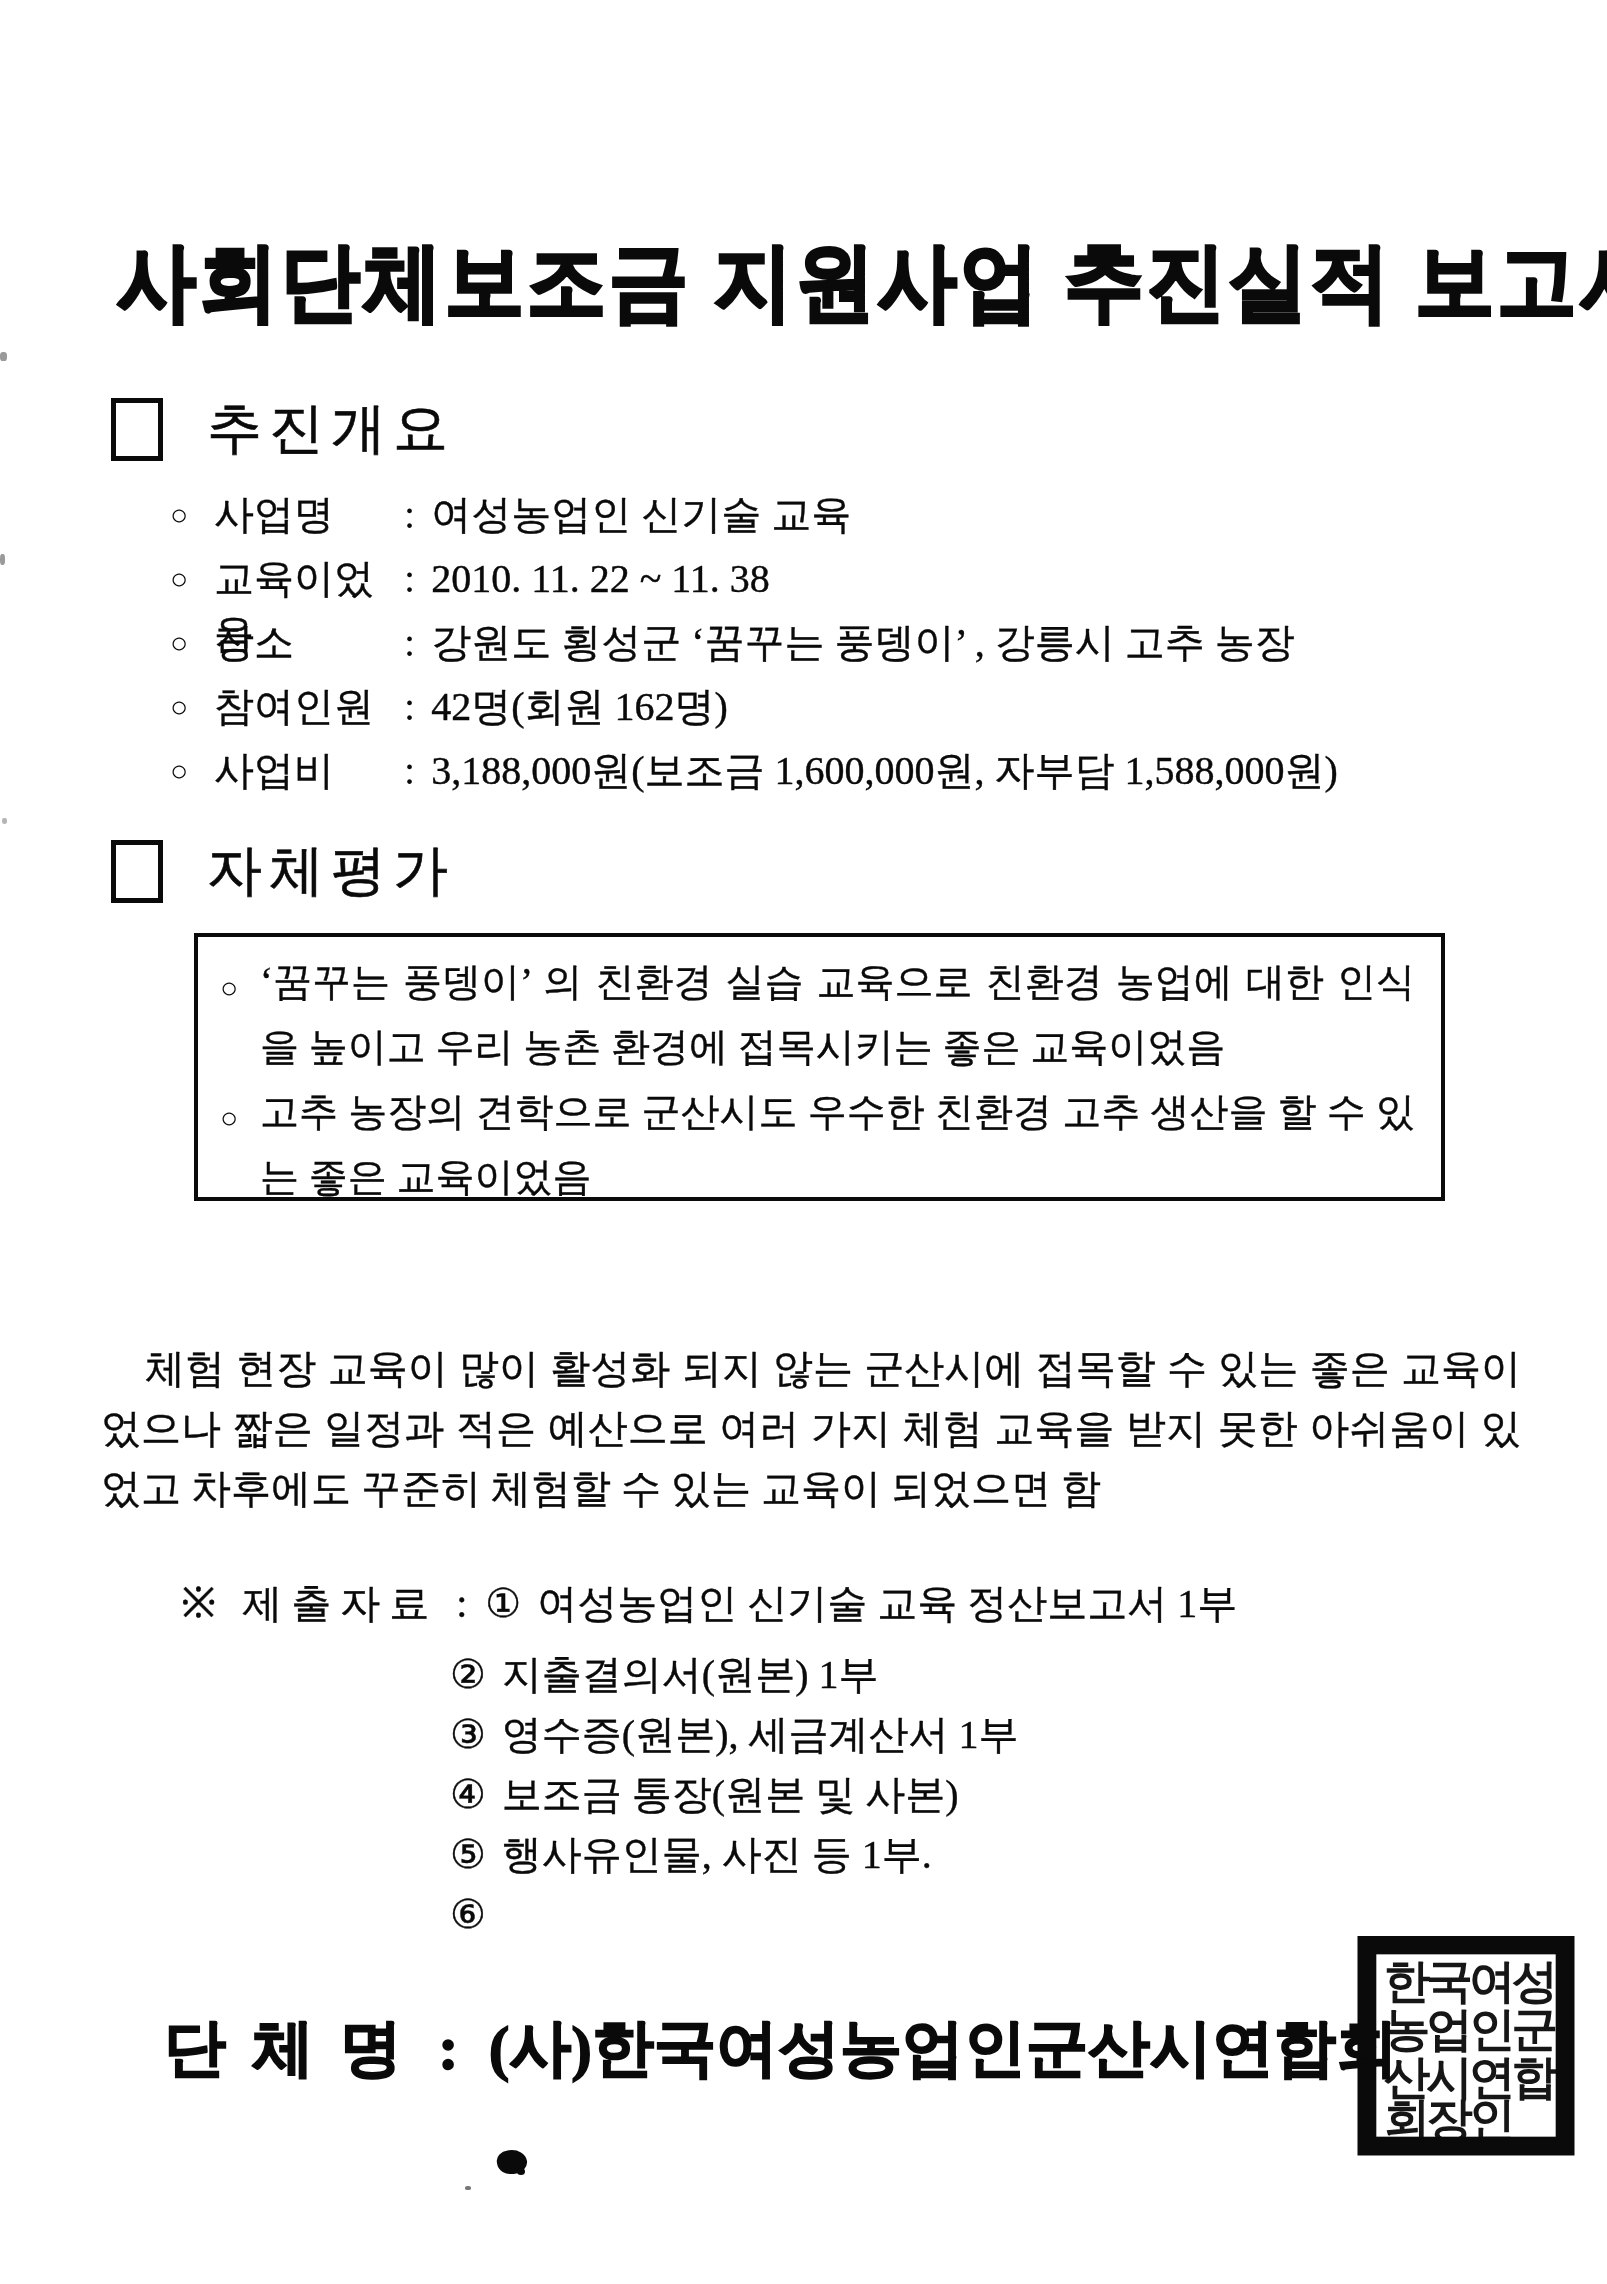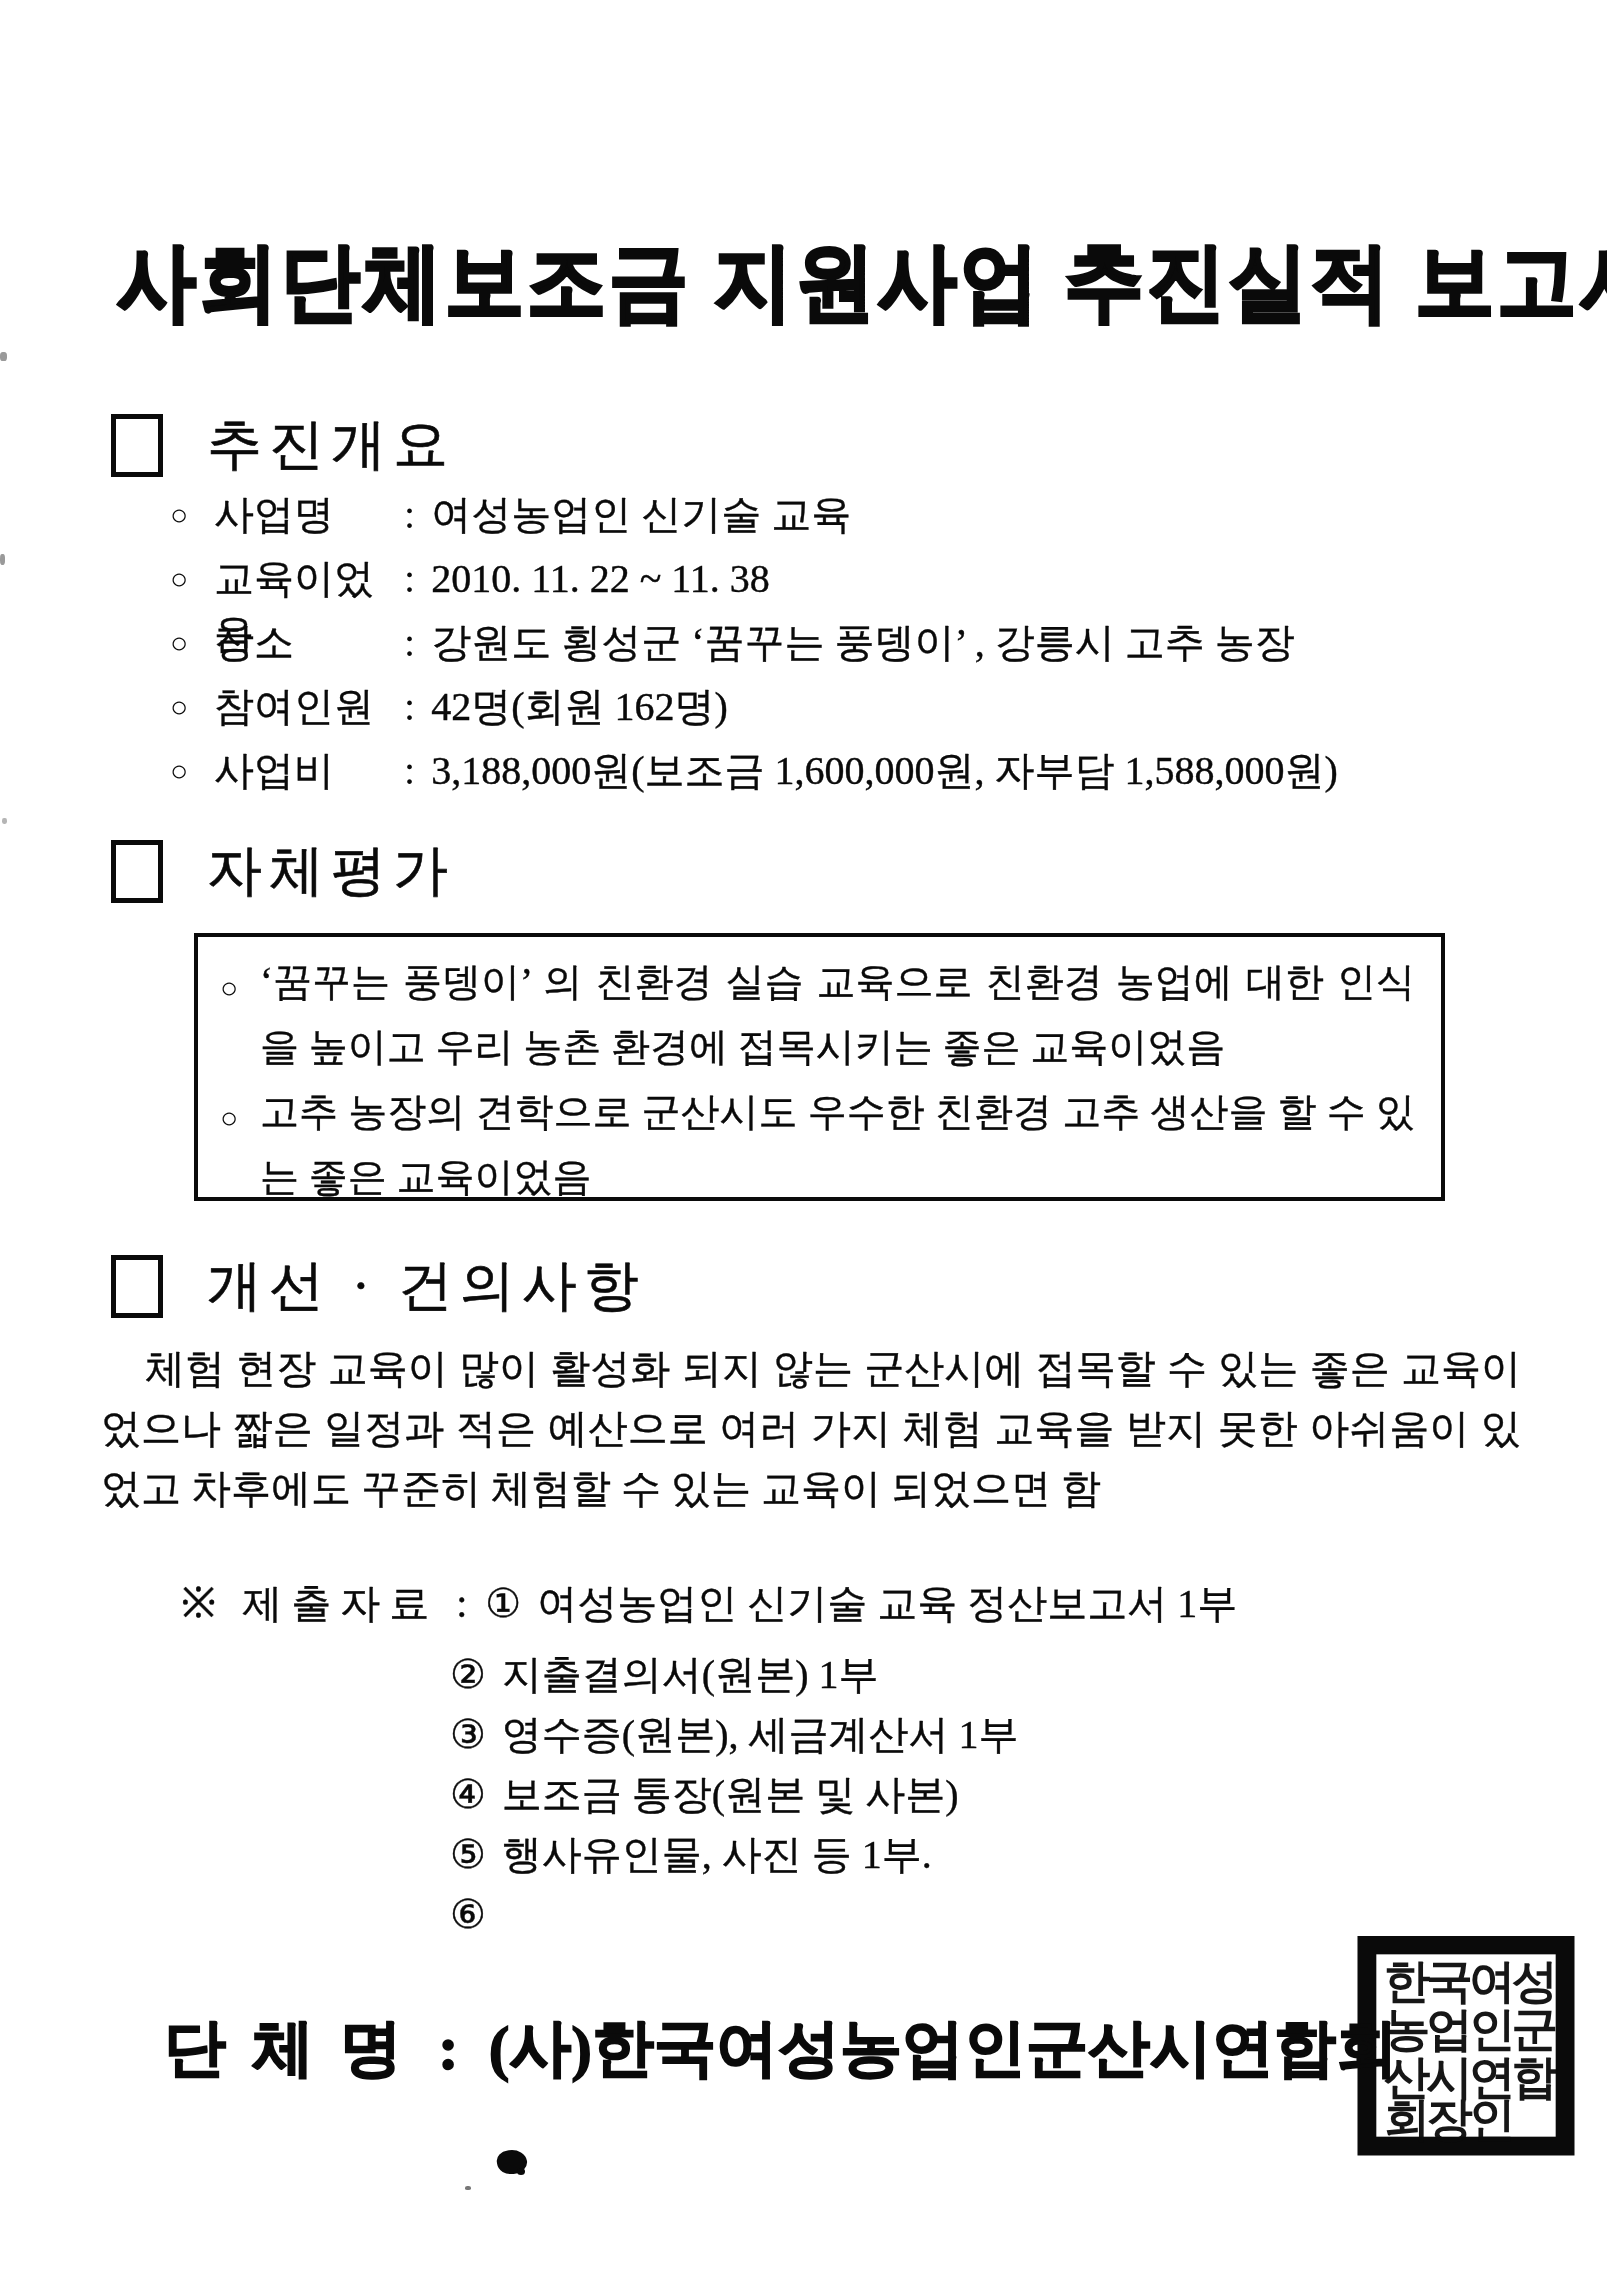--- a/index.html
+++ b/index.html
@@ -90,21 +90,21 @@
   .s3{left:2px;top:818px;width:5px;height:6px;background:#b5b5b5;}
   .s4{left:465px;top:2186px;width:6px;height:4px;background:#777;}
 </style>
 </head>
 <body>
 
 <div class="page">
 
   <div class="doc-title">사회단체보조금 지원사업 추진실적 보고서</div>
 
-  <div class="sec-head" style="left:111px;top:408px;font-family:Liberation Mono, monospace;">
+  <div class="sec-head" style="left:111px;top:392px;font-family:Liberation Mono, monospace;">
     <div class="sec-box"></div>
     <div class="sec-label">추진개요</div>
   </div>
 
   <div class="ov-list">
     <div class="ov-item">
       <span class="ov-bullet">○</span>
       <span class="ov-label">사업명</span>
       <span class="ov-colon">:</span>
       <span class="ov-value">여성농업인 신기술 교육</span>
@@ -144,24 +144,20 @@
     <div class="eval-item">
       <span class="eval-bullet">○</span>
       <span class="eval-text">‘꿈꾸는 풍뎅이’ 의 친환경 실습 교육으로 친환경 농업에 대한 인식을 높이고 우리 농촌 환경에 접목시키는 좋은 교육이었음</span>
     </div>
     <div class="eval-item">
       <span class="eval-bullet">○</span>
       <span class="eval-text">고추 농장의 견학으로 군산시도 우수한 친환경 고추 생산을 할 수 있는 좋은 교육이었음</span>
     </div>
   </div>
 
-  <div class="sec-head" style="left:111px;top:1249px;">
-    <div class="sec-box"></div>
-    <div class="sec-label">개선 · 건의사항</div>
-  </div>
 
   <div class="sugg-para">체험 현장 교육이 많이 활성화 되지 않는 군산시에 접목할 수 있는 좋은 교육이었으나 짧은 일정과 적은 예산으로 여러 가지 체험 교육을 받지 못한 아쉬움이 있었고 차후에도 꾸준히 체험할 수 있는 교육이 되었으면 함</div>
 
   <div class="attach">
     <div class="attach-first">
       <span class="attach-marker">※</span>
       <span class="attach-label">제출자료</span>
       <span class="attach-colon">:</span>
       <span class="attach-num">①</span>
       <span>여성농업인 신기술 교육 정산보고서 1부</span>

